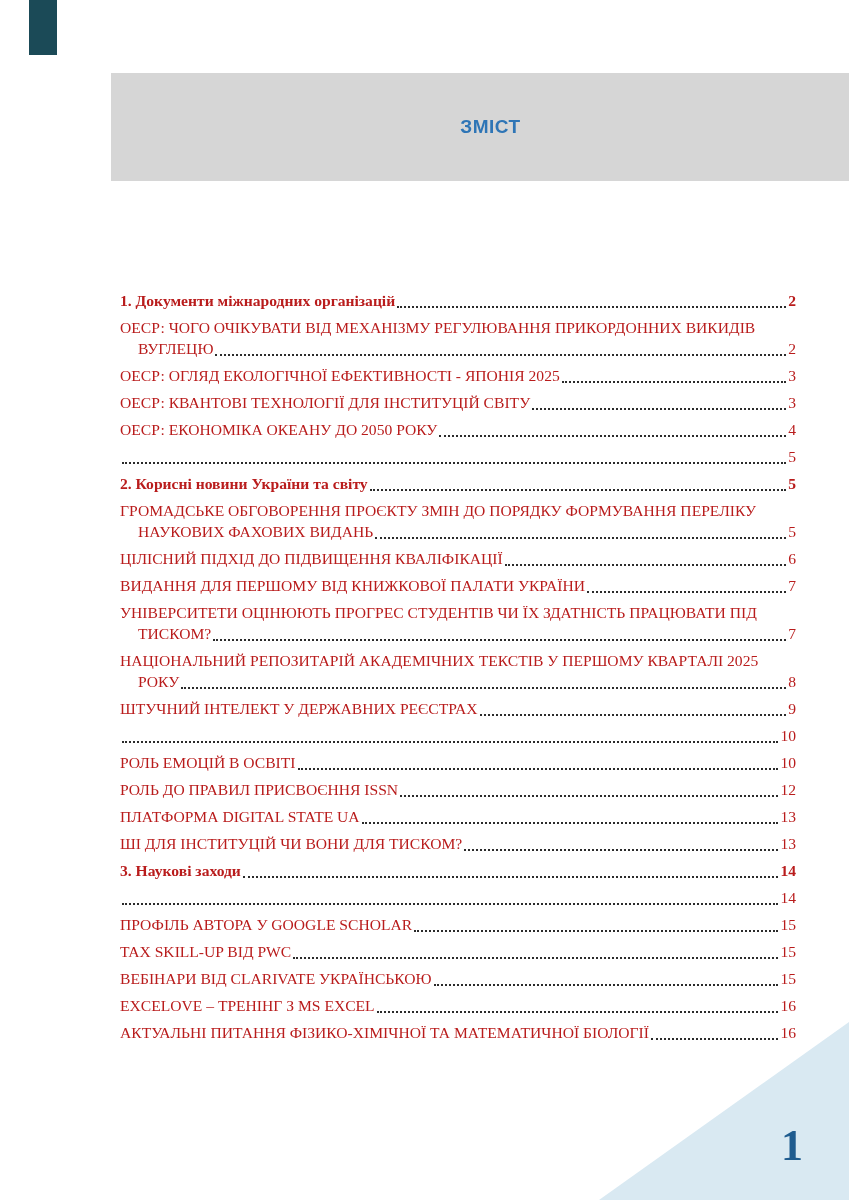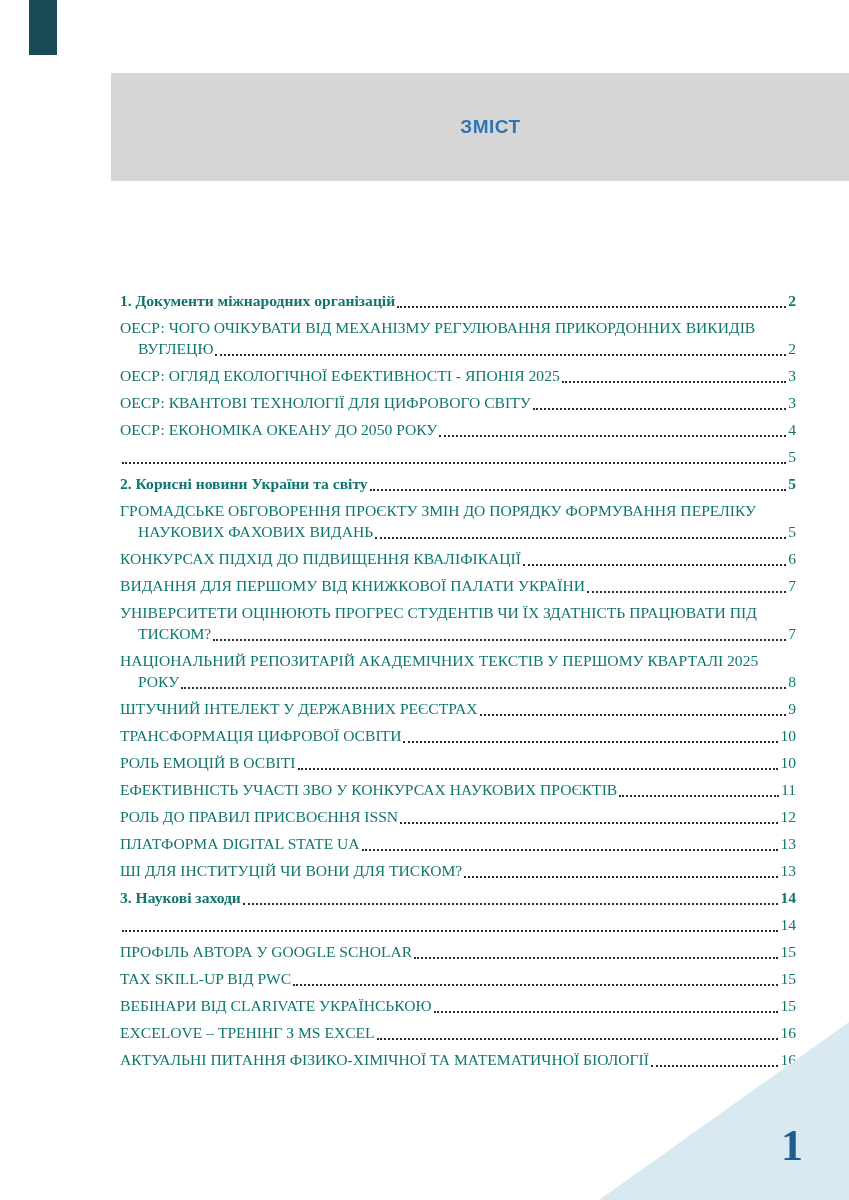--- a/index.html
+++ b/index.html
@@ -16,21 +16,21 @@
     position:absolute;left:111px;top:73px;width:759px;height:108px;
     background:#d6d6d6;
     display:flex;align-items:center;justify-content:center;
   }
   .banner h1{
     margin:0;font-family:"Liberation Sans","DejaVu Sans",sans-serif;
     font-size:19px;font-weight:600;letter-spacing:0.5px;color:#2e75b6;
   }
   .toc{
     position:absolute;left:120px;top:290px;width:676px;
-    color:#0f766e;font-size:15.6px;
+    color:#b91c1c;font-size:15.6px;
   }
   .entry{margin-bottom:6px;}
   .entry .l1 .t{display:block;line-height:21px;white-space:nowrap;}
   .entry .l2{display:flex;align-items:flex-end;}
   .entry .l2 .t{line-height:21px;white-space:nowrap;flex:0 0 auto;}
   .entry .l2 .indent-pad{display:inline-block;width:18px;flex:0 0 auto;}
   .entry .leader{
     flex:1 1 6px;min-width:6px;height:0;
     border-bottom:2px dotted #2b2b2b;
     margin:0 2px 3px 2px;
@@ -78,21 +78,21 @@
     </div>
     <div class="entry">
       <div class="l2">
         <span class="t">ОЕСР: ОГЛЯД ЕКОЛОГІЧНОЇ ЕФЕКТИВНОСТІ - ЯПОНІЯ 2025</span>
         <span class="leader"></span>
         <span class="pg">3</span>
       </div>
     </div>
     <div class="entry">
       <div class="l2">
-        <span class="t">ОЕСР: КВАНТОВІ ТЕХНОЛОГІЇ ДЛЯ ЦИФРОВОГО СВІТУ</span>
+        <span class="t">ОЕСР: КВАНТОВІ ТЕХНОЛОГІЇ ДЛЯ ІНСТИТУЦІЙ СВІТУ</span>
         <span class="leader"></span>
         <span class="pg">3</span>
       </div>
     </div>
     <div class="entry">
       <div class="l2">
         <span class="t">ОЕСР: ЕКОНОМІКА ОКЕАНУ ДО 2050 РОКУ</span>
         <span class="leader"></span>
         <span class="pg">4</span>
       </div>
@@ -116,21 +116,21 @@
       </div>
       <div class="l2">
         <span class="indent-pad"></span>
         <span class="t">НАУКОВИХ ФАХОВИХ ВИДАНЬ</span>
         <span class="leader"></span>
         <span class="pg">5</span>
       </div>
     </div>
     <div class="entry">
       <div class="l2">
-        <span class="t">КОНКУРСАХ ПІДХІД ДО ПІДВИЩЕННЯ КВАЛІФІКАЦІЇ</span>
+        <span class="t">ЦІЛІСНИЙ ПІДХІД ДО ПІДВИЩЕННЯ КВАЛІФІКАЦІЇ</span>
         <span class="leader"></span>
         <span class="pg">6</span>
       </div>
     </div>
     <div class="entry">
       <div class="l2">
         <span class="t">ВИДАННЯ ДЛЯ ПЕРШОМУ ВІД КНИЖКОВОЇ ПАЛАТИ УКРАЇНИ</span>
         <span class="leader"></span>
         <span class="pg">7</span>
       </div>
@@ -159,37 +159,29 @@
     </div>
     <div class="entry">
       <div class="l2">
         <span class="t">ШТУЧНИЙ ІНТЕЛЕКТ У ДЕРЖАВНИХ РЕЄСТРАХ</span>
         <span class="leader"></span>
         <span class="pg">9</span>
       </div>
     </div>
     <div class="entry">
       <div class="l2">
-        <span class="t">ТРАНСФОРМАЦІЯ ЦИФРОВОЇ ОСВІТИ</span>
         <span class="leader"></span>
         <span class="pg">10</span>
       </div>
     </div>
     <div class="entry">
       <div class="l2">
         <span class="t">РОЛЬ ЕМОЦІЙ В ОСВІТІ</span>
         <span class="leader"></span>
         <span class="pg">10</span>
-      </div>
-    </div>
-    <div class="entry">
-      <div class="l2">
-        <span class="t">ЕФЕКТИВНІСТЬ УЧАСТІ ЗВО У КОНКУРСАХ НАУКОВИХ ПРОЄКТІВ</span>
-        <span class="leader"></span>
-        <span class="pg">11</span>
       </div>
     </div>
     <div class="entry">
       <div class="l2">
         <span class="t">РОЛЬ ДО ПРАВИЛ ПРИСВОЄННЯ ISSN</span>
         <span class="leader"></span>
         <span class="pg">12</span>
       </div>
     </div>
     <div class="entry">

